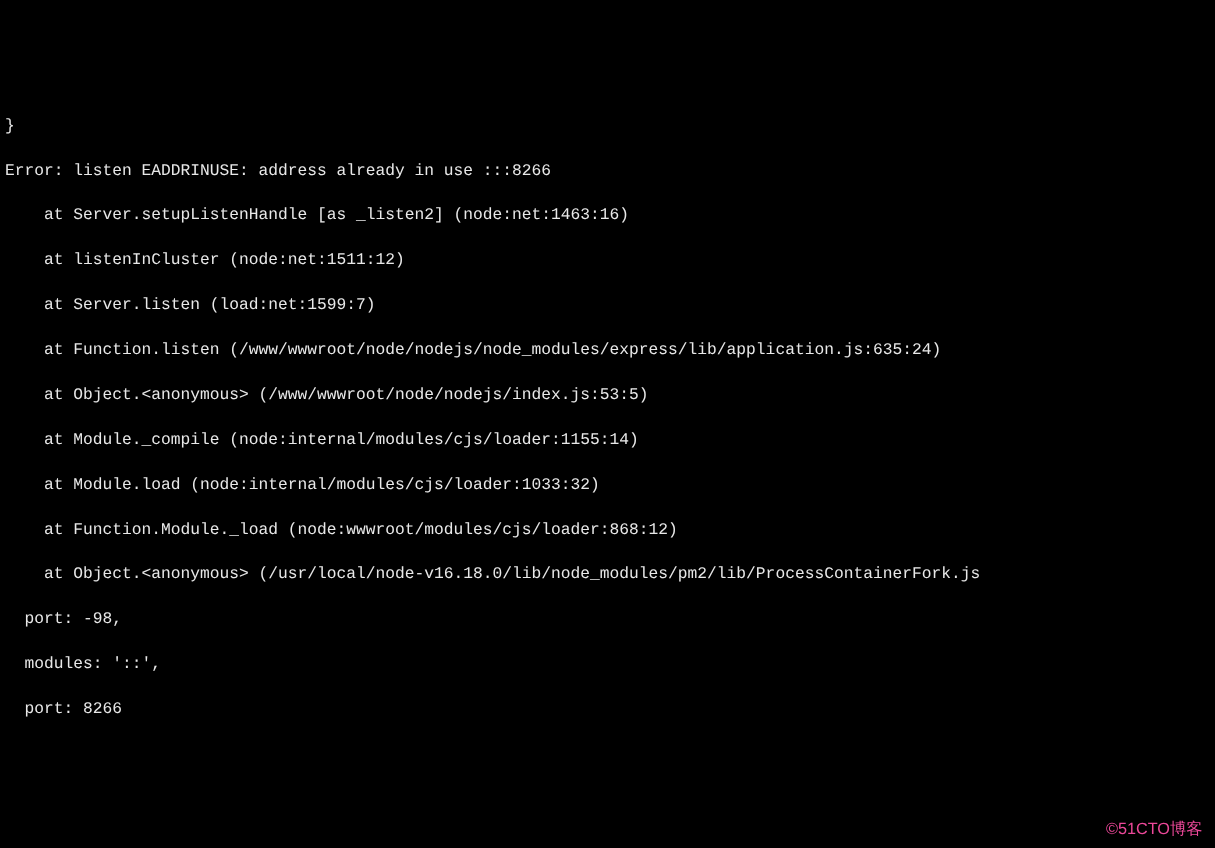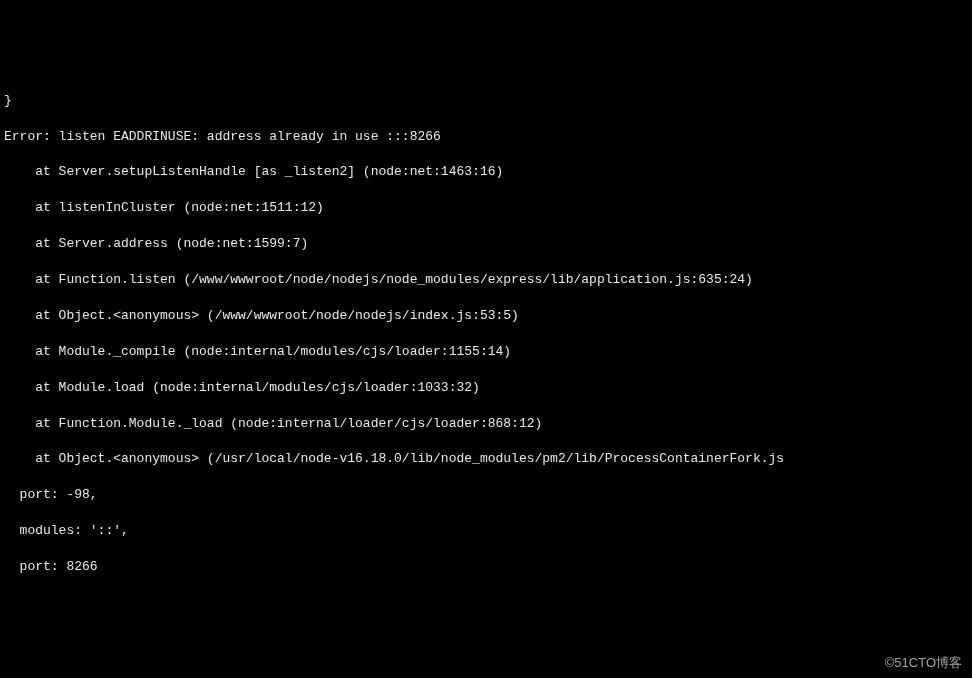--- a/index.html
+++ b/index.html
@@ -24,41 +24,41 @@
       position: relative;
     }
     .line {
       display: block;
     }
     .watermark {
       position: absolute;
       bottom: 6px;
       right: 10px;
       font-size: 13px;
-      color: #a3a3a3;
+      color: #ec4899;
       font-family: Arial, sans-serif;
       white-space: nowrap;
     }
   </style>
 </head>
 <body>
 
 
 
 <div class="terminal">
 <span class="line">}</span>
 <span class="line">Error: listen EADDRINUSE: address already in use :::8266</span>
 <span class="line">    at Server.setupListenHandle [as _listen2] (node:net:1463:16)</span>
 <span class="line">    at listenInCluster (node:net:1511:12)</span>
-<span class="line">    at Server.address (node:net:1599:7)</span>
+<span class="line">    at Server.listen (load:net:1599:7)</span>
 <span class="line">    at Function.listen (/www/wwwroot/node/nodejs/node_modules/express/lib/application.js:635:24)</span>
 <span class="line">    at Object.&lt;anonymous&gt; (/www/wwwroot/node/nodejs/index.js:53:5)</span>
 <span class="line">    at Module._compile (node:internal/modules/cjs/loader:1155:14)</span>
 <span class="line">    at Module.load (node:internal/modules/cjs/loader:1033:32)</span>
-<span class="line">    at Function.Module._load (node:internal/loader/cjs/loader:868:12)</span>
+<span class="line">    at Function.Module._load (node:wwwroot/modules/cjs/loader:868:12)</span>
 <span class="line">    at Object.&lt;anonymous&gt; (/usr/local/node-v16.18.0/lib/node_modules/pm2/lib/ProcessContainerFork.js</span>
 <span class="line">  port: -98,</span>
 <span class="line">  modules: '::',</span>
 <span class="line">  port: 8266</span>
 
 
 
 
 
 

